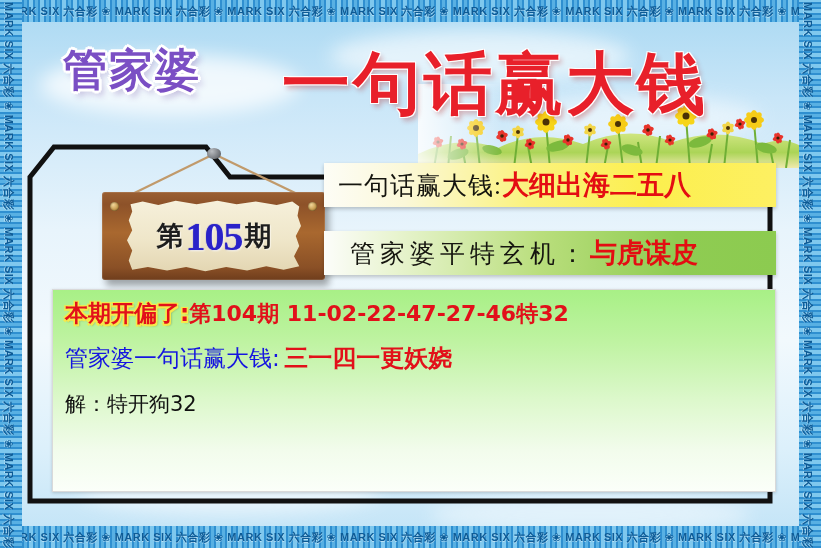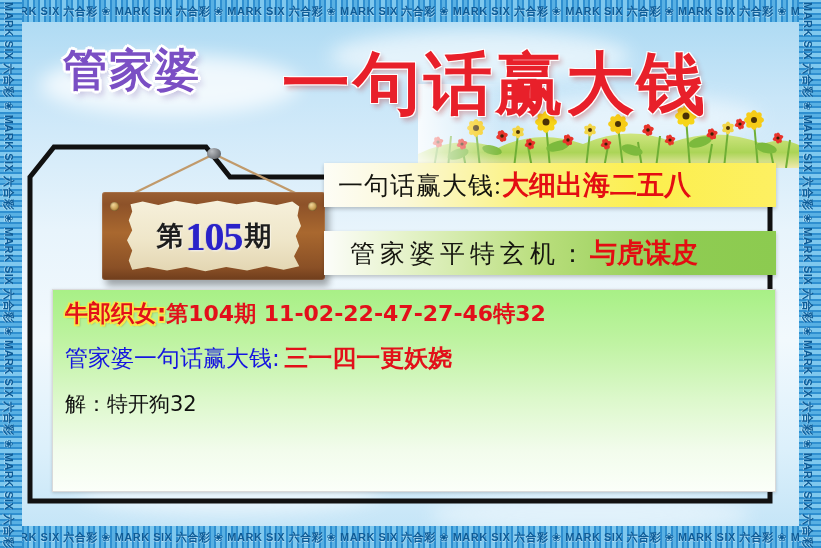--- a/index.html
+++ b/index.html
@@ -381,21 +381,21 @@
     <span class="val">大细出海二五八</span>
   </div>
 
   <div class="bn bn-green">
     <span class="lbl">管家婆平特玄机：</span>
     <span class="val">与虎谋皮</span>
   </div>
 
   <div class="gbox">
     <div class="grow r1">
-      <span class="tag-replay">牛郎织女:</span><span class="replay-val">第104期 11-02-22-47-27-46特32</span>
+      <span class="tag-replay">本期开偏了:</span><span class="replay-val">第104期 11-02-22-47-27-46特32</span>
     </div>
     <div class="grow r2">
       <span class="blue-lbl">管家婆一句话赢大钱:</span>
       <span class="red-val">三一四一更妖娆</span>
     </div>
     <div class="grow r3">
       <span class="blk">解：特开狗32</span>
     </div>
   </div>
 

